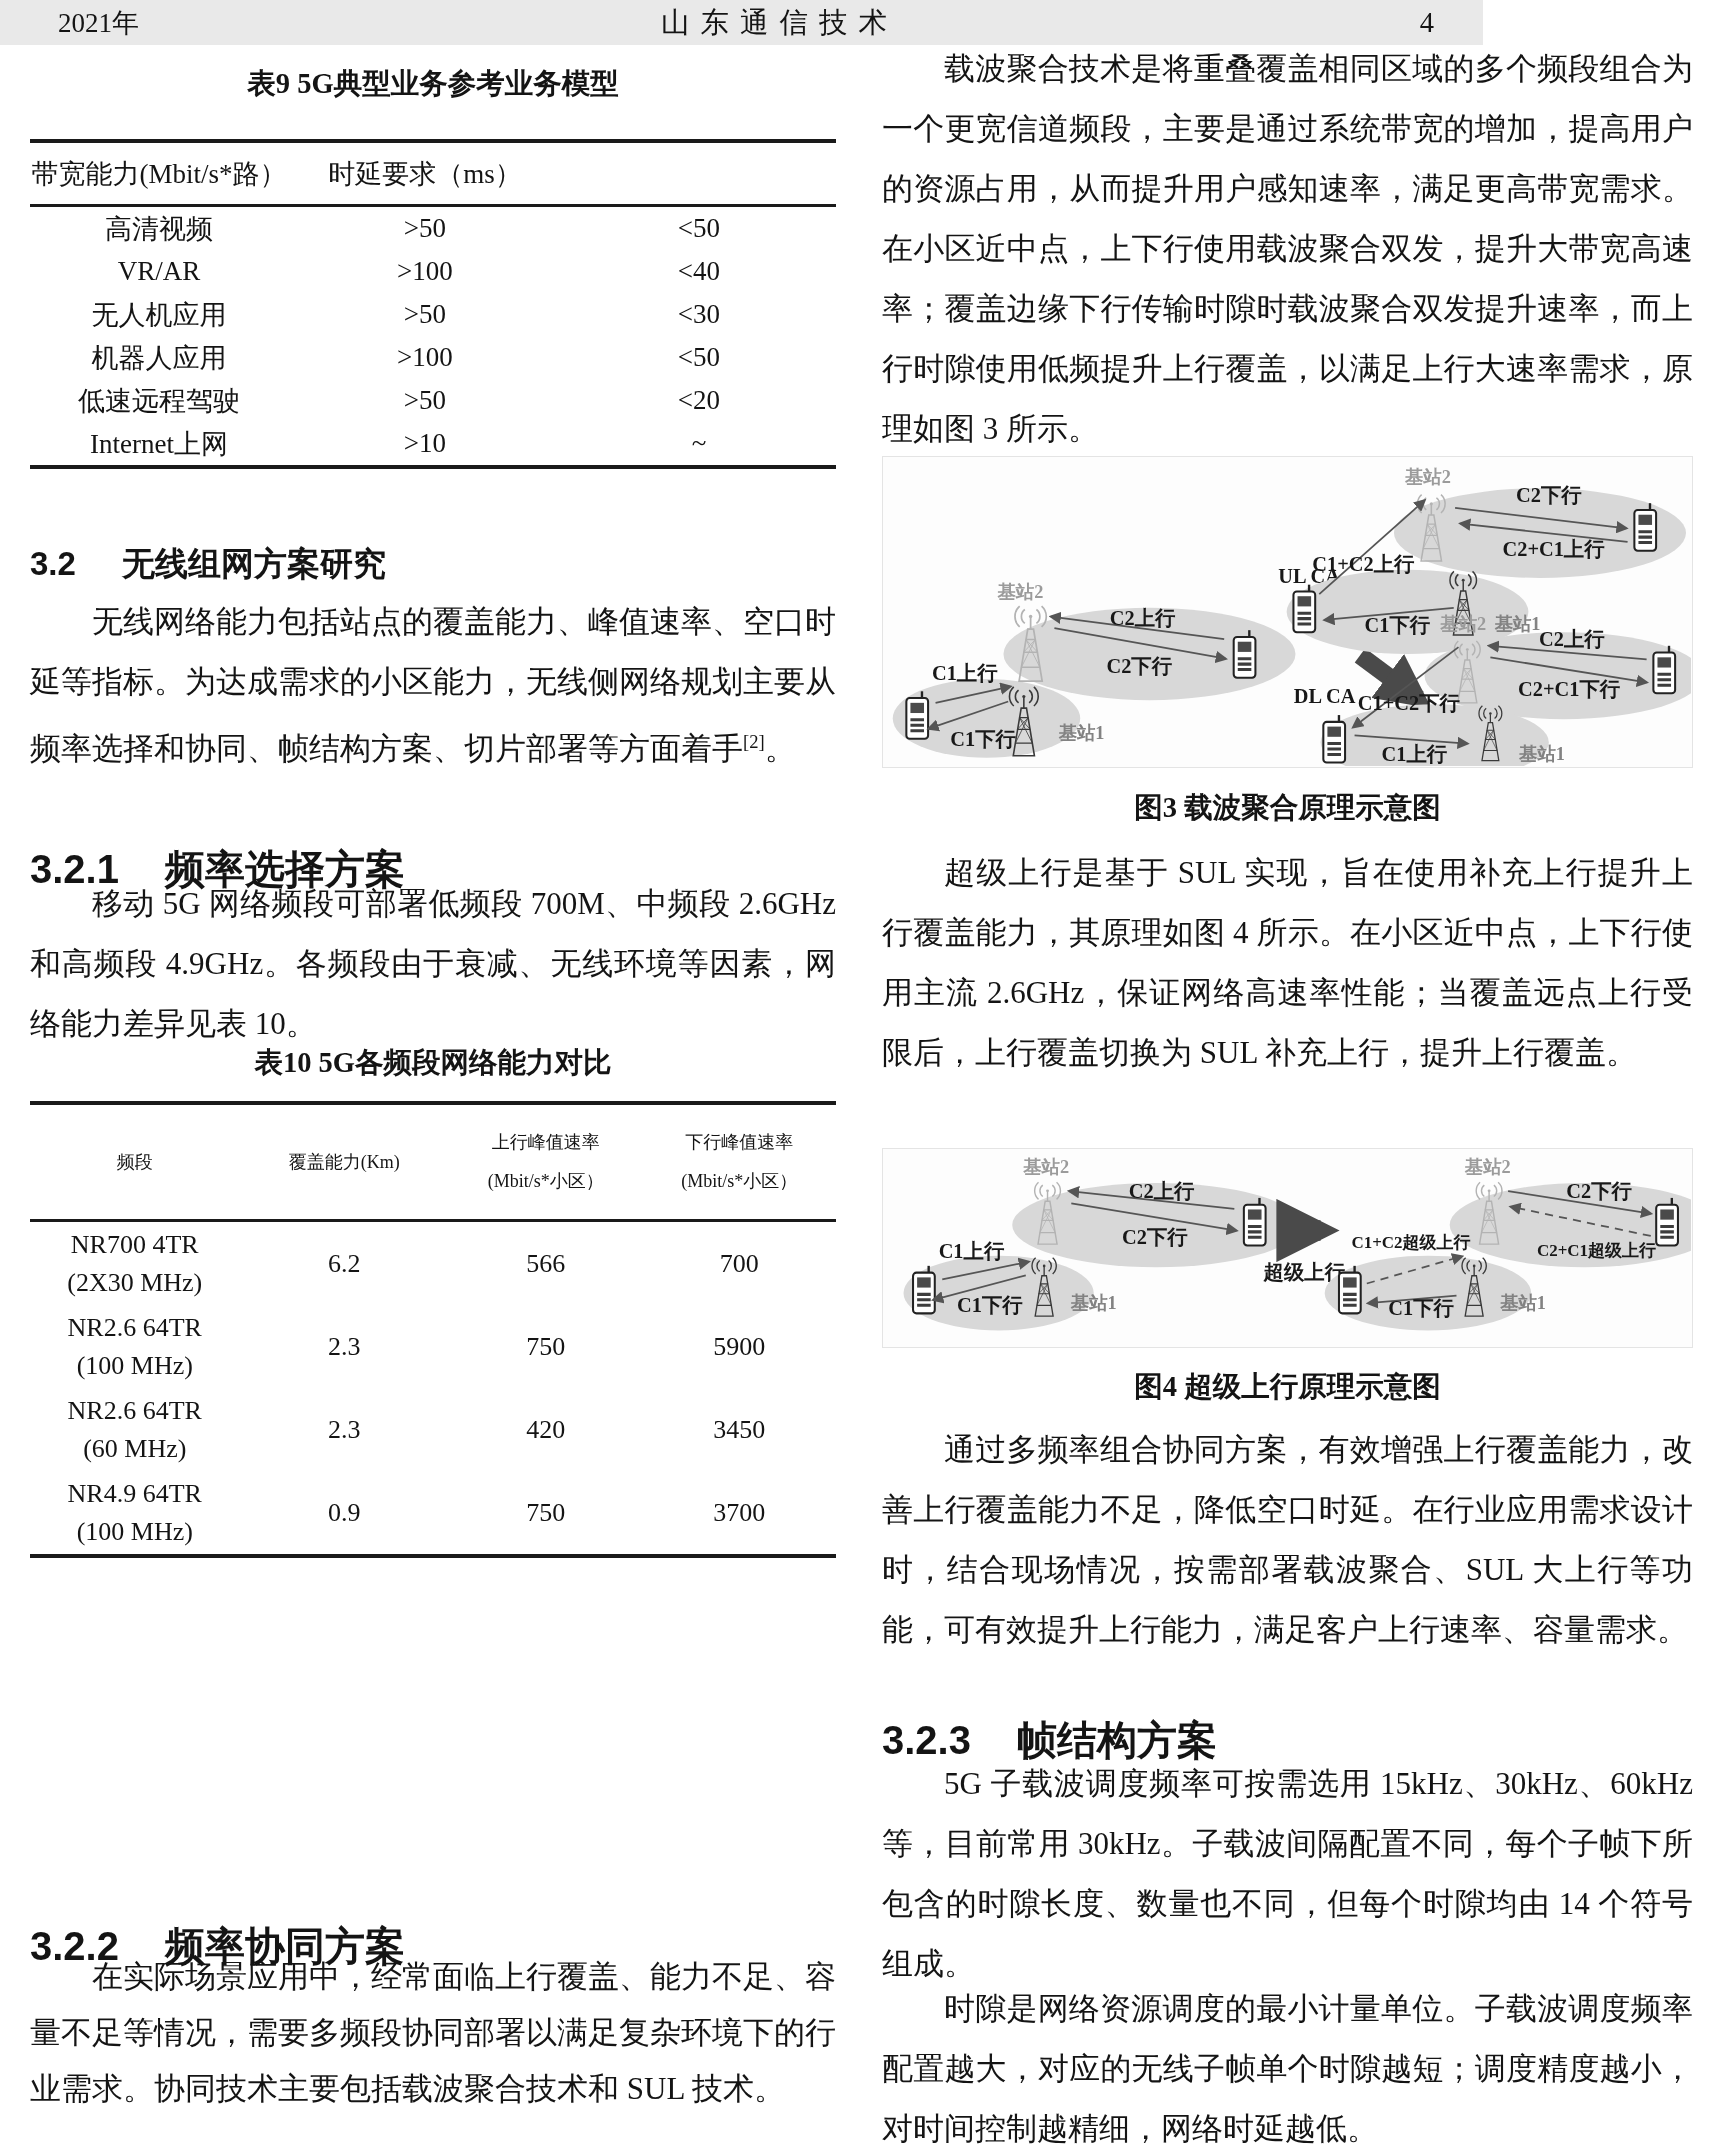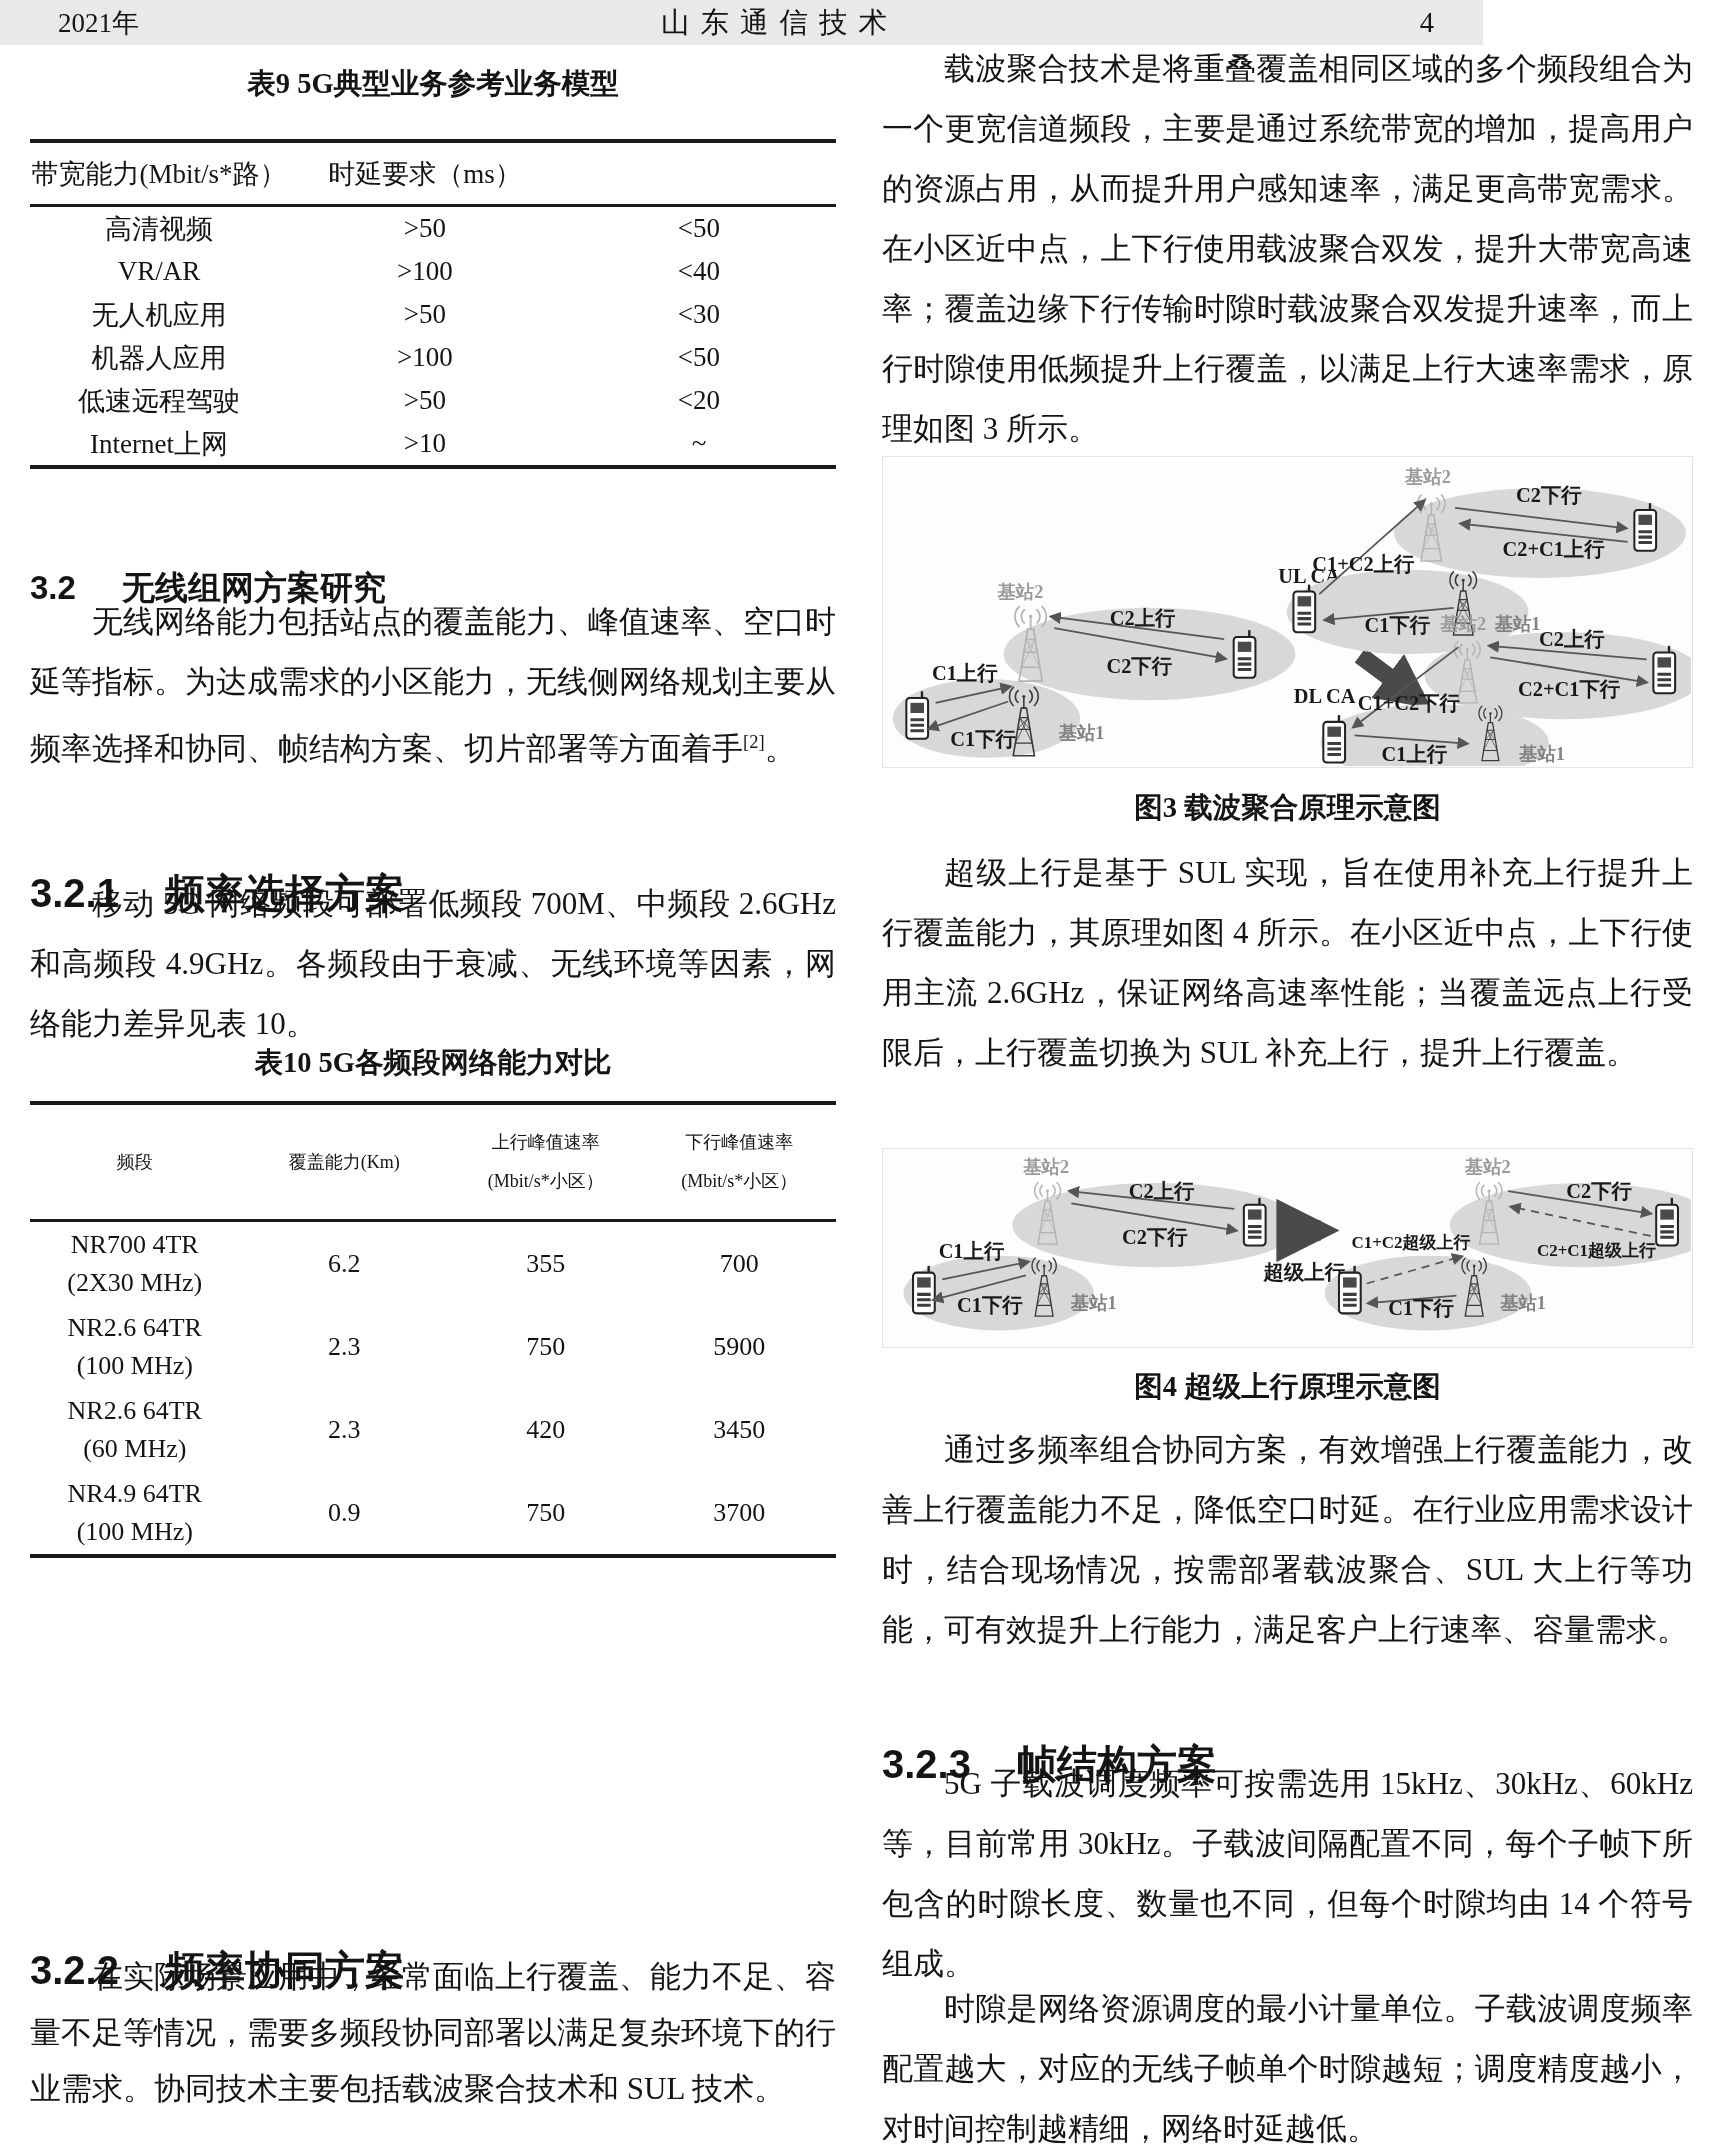--- a/index.html
+++ b/index.html
@@ -14,21 +14,21 @@
   .hdr-page{font-size:28.5px;}
   
   .abs{position:absolute;}
   .colL{left:30px;width:806px;}
   .colR{left:882px;width:811px;}
   
   .para{font-size:31px;line-height:60px;text-align:justify;text-indent:2em;}
   .lh84{line-height:57px;} .lh82{line-height:56px;} .lh88{line-height:60px;}
   sup{font-size:0.6em;}
   
-  .h2,.h3{font-family:"Liberation Sans","DejaVu Sans",sans-serif;font-weight:bold;margin-top:24px;}
+  .h2,.h3{font-family:"Liberation Sans","DejaVu Sans",sans-serif;font-weight:bold;}
   .h2{font-size:33px;} .h3{font-size:40px;}
   .h-num{display:inline-block;margin-right:46px;}
   
   .tbl-title,.fig-cap{text-align:center;font-weight:bold;font-size:28.5px;}
   
   .jtable{border-top:4.8px solid #1a1a1a;border-bottom:4.8px solid #1a1a1a;}
   .t9-grid{display:grid;grid-template-columns:32% 34% 34%;}
   .t9-head{border-bottom:3.4px solid #1a1a1a;height:61px;font-size:27px;}
   .t9-head span,.t9-row span{display:flex;align-items:center;justify-content:center;text-align:center;}
   .t9-row{height:43px;font-size:27px;}
@@ -145,21 +145,21 @@
 
         <div class="t10-grid t10-row">
           <div class="cell">
             <span>NR700 4TR</span>
             <span>(2X30 MHz)</span>
           </div>
           <div class="cell">
             <span>6.2</span>
           </div>
           <div class="cell">
-            <span>355</span>
+            <span>566</span>
           </div>
           <div class="cell">
             <span>700</span>
           </div>
         </div>
 
         <div class="t10-grid t10-row">
           <div class="cell">
             <span>NR2.6 64TR</span>
             <span>(100 MHz)</span>

